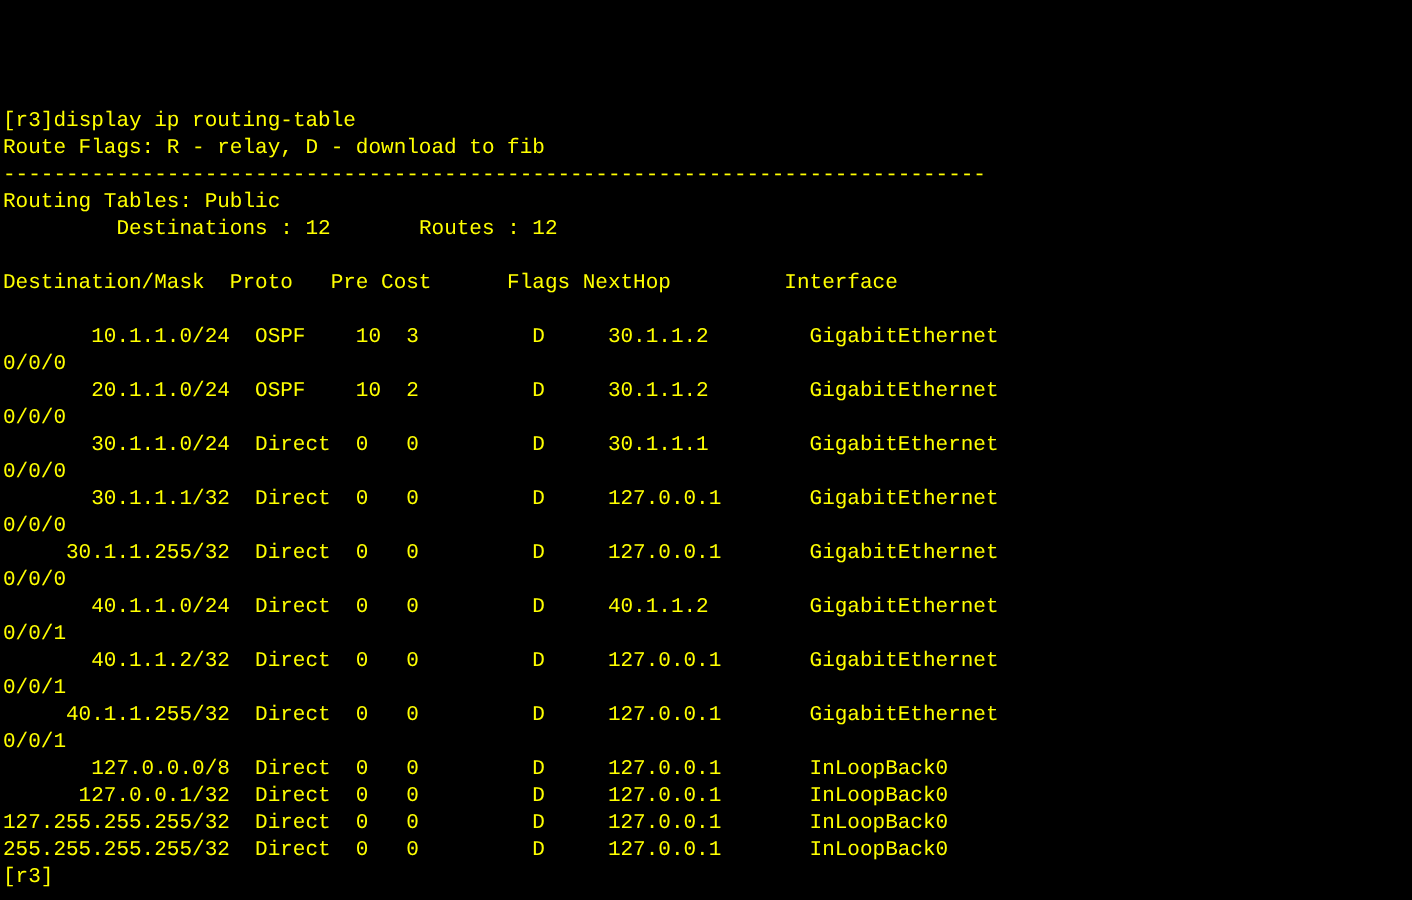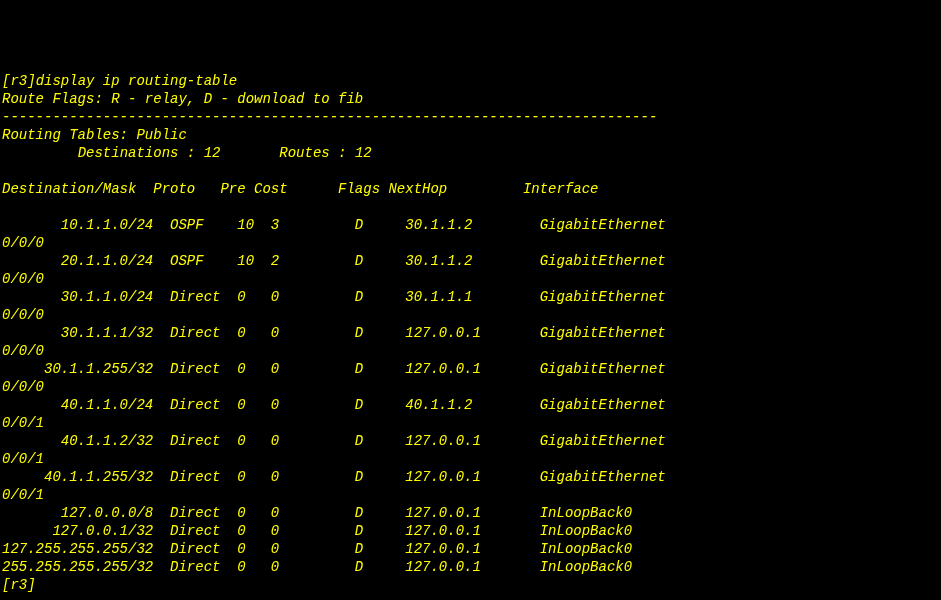--- a/index.html
+++ b/index.html
@@ -10,21 +10,20 @@
     font-family: "Consolas", "Courier New", monospace;
     font-size: 14px;
     line-height: 18px;
     width: 941px;
     height: 600px;
     white-space: pre;
     overflow: hidden;
   }
   .term {
     padding: 0px 0 0 2px;
-    font-style: italic;
   }
 </style>
 </head>
 <body>
 
 
 <div class="term"><span>[<span>r3</span>]<span>display ip routing-table</span></span>
 <span>Route Flags: R - relay, D - download to fib</span>
 <span>------------------------------------------------------------------------------</span>
 <span>Routing Tables: Public</span>

